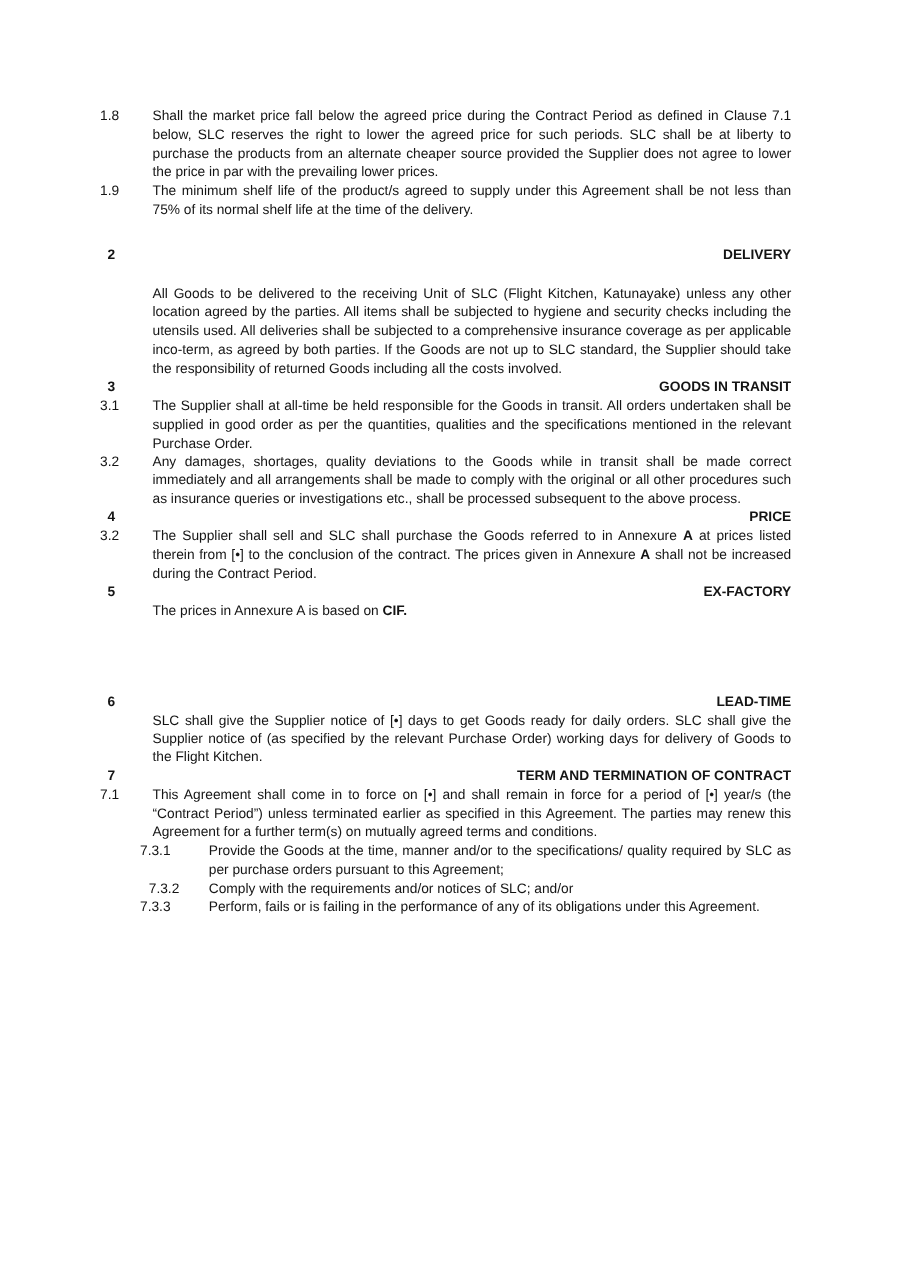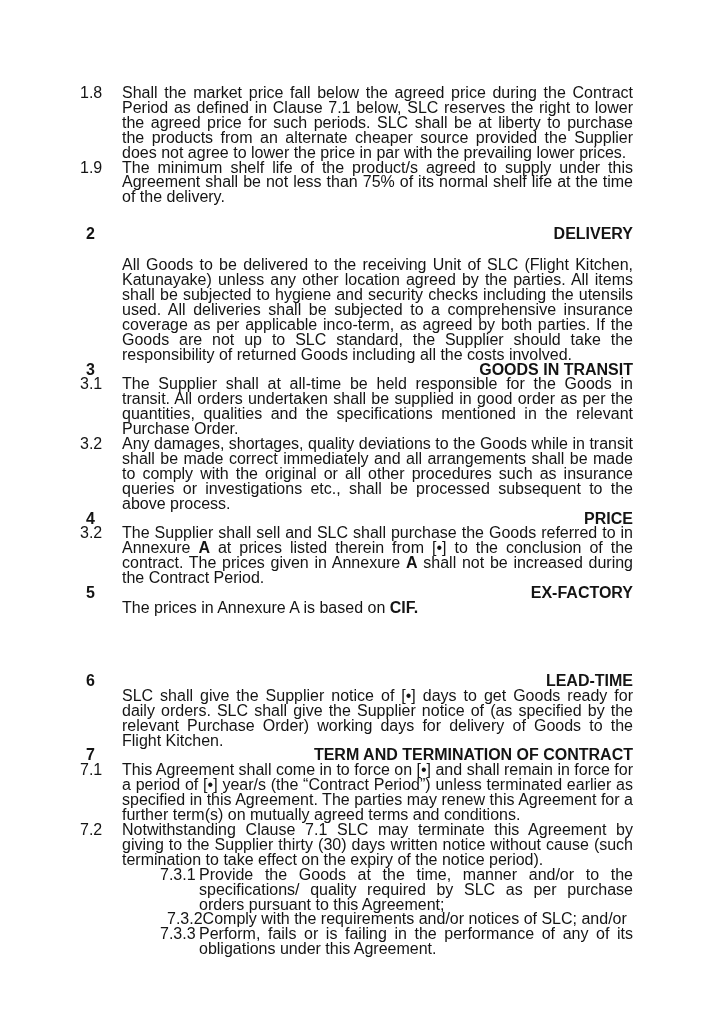--- a/index.html
+++ b/index.html
@@ -7,21 +7,21 @@
     padding: 0;
     background: #ffffff;
   }
   .page {
     position: relative;
     width: 723px;
     height: 1024px;
     background: #ffffff;
     overflow: hidden;
     font-family: "Liberation Sans", "DejaVu Sans", sans-serif;
-    font-size: 16px;
+    font-size: 11px;
     line-height: 14.9px;
     color: #141414;
   }
   .content {
     padding: 86px 90px 0 80px;
   }
   .item {
     display: flex;
     align-items: flex-start;
   }
@@ -39,21 +39,22 @@
   .item.heading .num {
     padding-left: 6px;
   }
   .item.heading .body {
     text-align: right;
   }
   .item.para {
     padding-left: 42px;
   }
   .item.subclause {
-    margin-left: 80px;
+    margin-left: 32px;
+    gap: 16px;
   }
   .item.subclause .num {
     flex: 0 0 39px;
   }
   .item.subclause.num-shift .num {
     padding-left: 7px;
   }
   .sp-lg { margin-top: 22px; }
   .sp-md { margin-top: 16px; }
   .sp-xl { margin-top: 58px; }
@@ -119,24 +120,20 @@
           <div class="body"><span>SLC shall give the Supplier notice of [•] days to get Goods ready for daily orders. SLC shall give the Supplier notice of (as specified by the relevant Purchase Order) working days for delivery of Goods to the Flight Kitchen.</span></div>
         </div>
         <div class="item heading">
           <div class="num">7</div>
           <div class="body">TERM AND TERMINATION OF CONTRACT</div>
         </div>
         <div class="item clause">
           <div class="num">7.1</div>
           <div class="body"><span>This Agreement shall come in to force on [•] and shall remain in force for a period of [•] year/s (the “Contract Period”) unless terminated earlier as specified in this Agreement.  The parties may renew this Agreement for a further term(s) on mutually agreed terms and conditions.</span></div>
         </div>
-        <div class="item clause">
-          <div class="num">7.2</div>
-          <div class="body"><span>Notwithstanding Clause 7.1 SLC may terminate this Agreement by giving to the Supplier thirty (30) days written notice without cause (such termination to take effect on the expiry of the notice period).</span></div>
-        </div>
         <div class="item subclause">
           <div class="num">7.3.1</div>
           <div class="body"><span>Provide the Goods at the time, manner and/or to the specifications/ quality required by SLC as per purchase orders pursuant to this Agreement;</span></div>
         </div>
         <div class="item subclause num-shift">
           <div class="num">7.3.2</div>
           <div class="body"><span>Comply with the requirements and/or notices of SLC; and/or</span></div>
         </div>
         <div class="item subclause">
           <div class="num">7.3.3</div>

